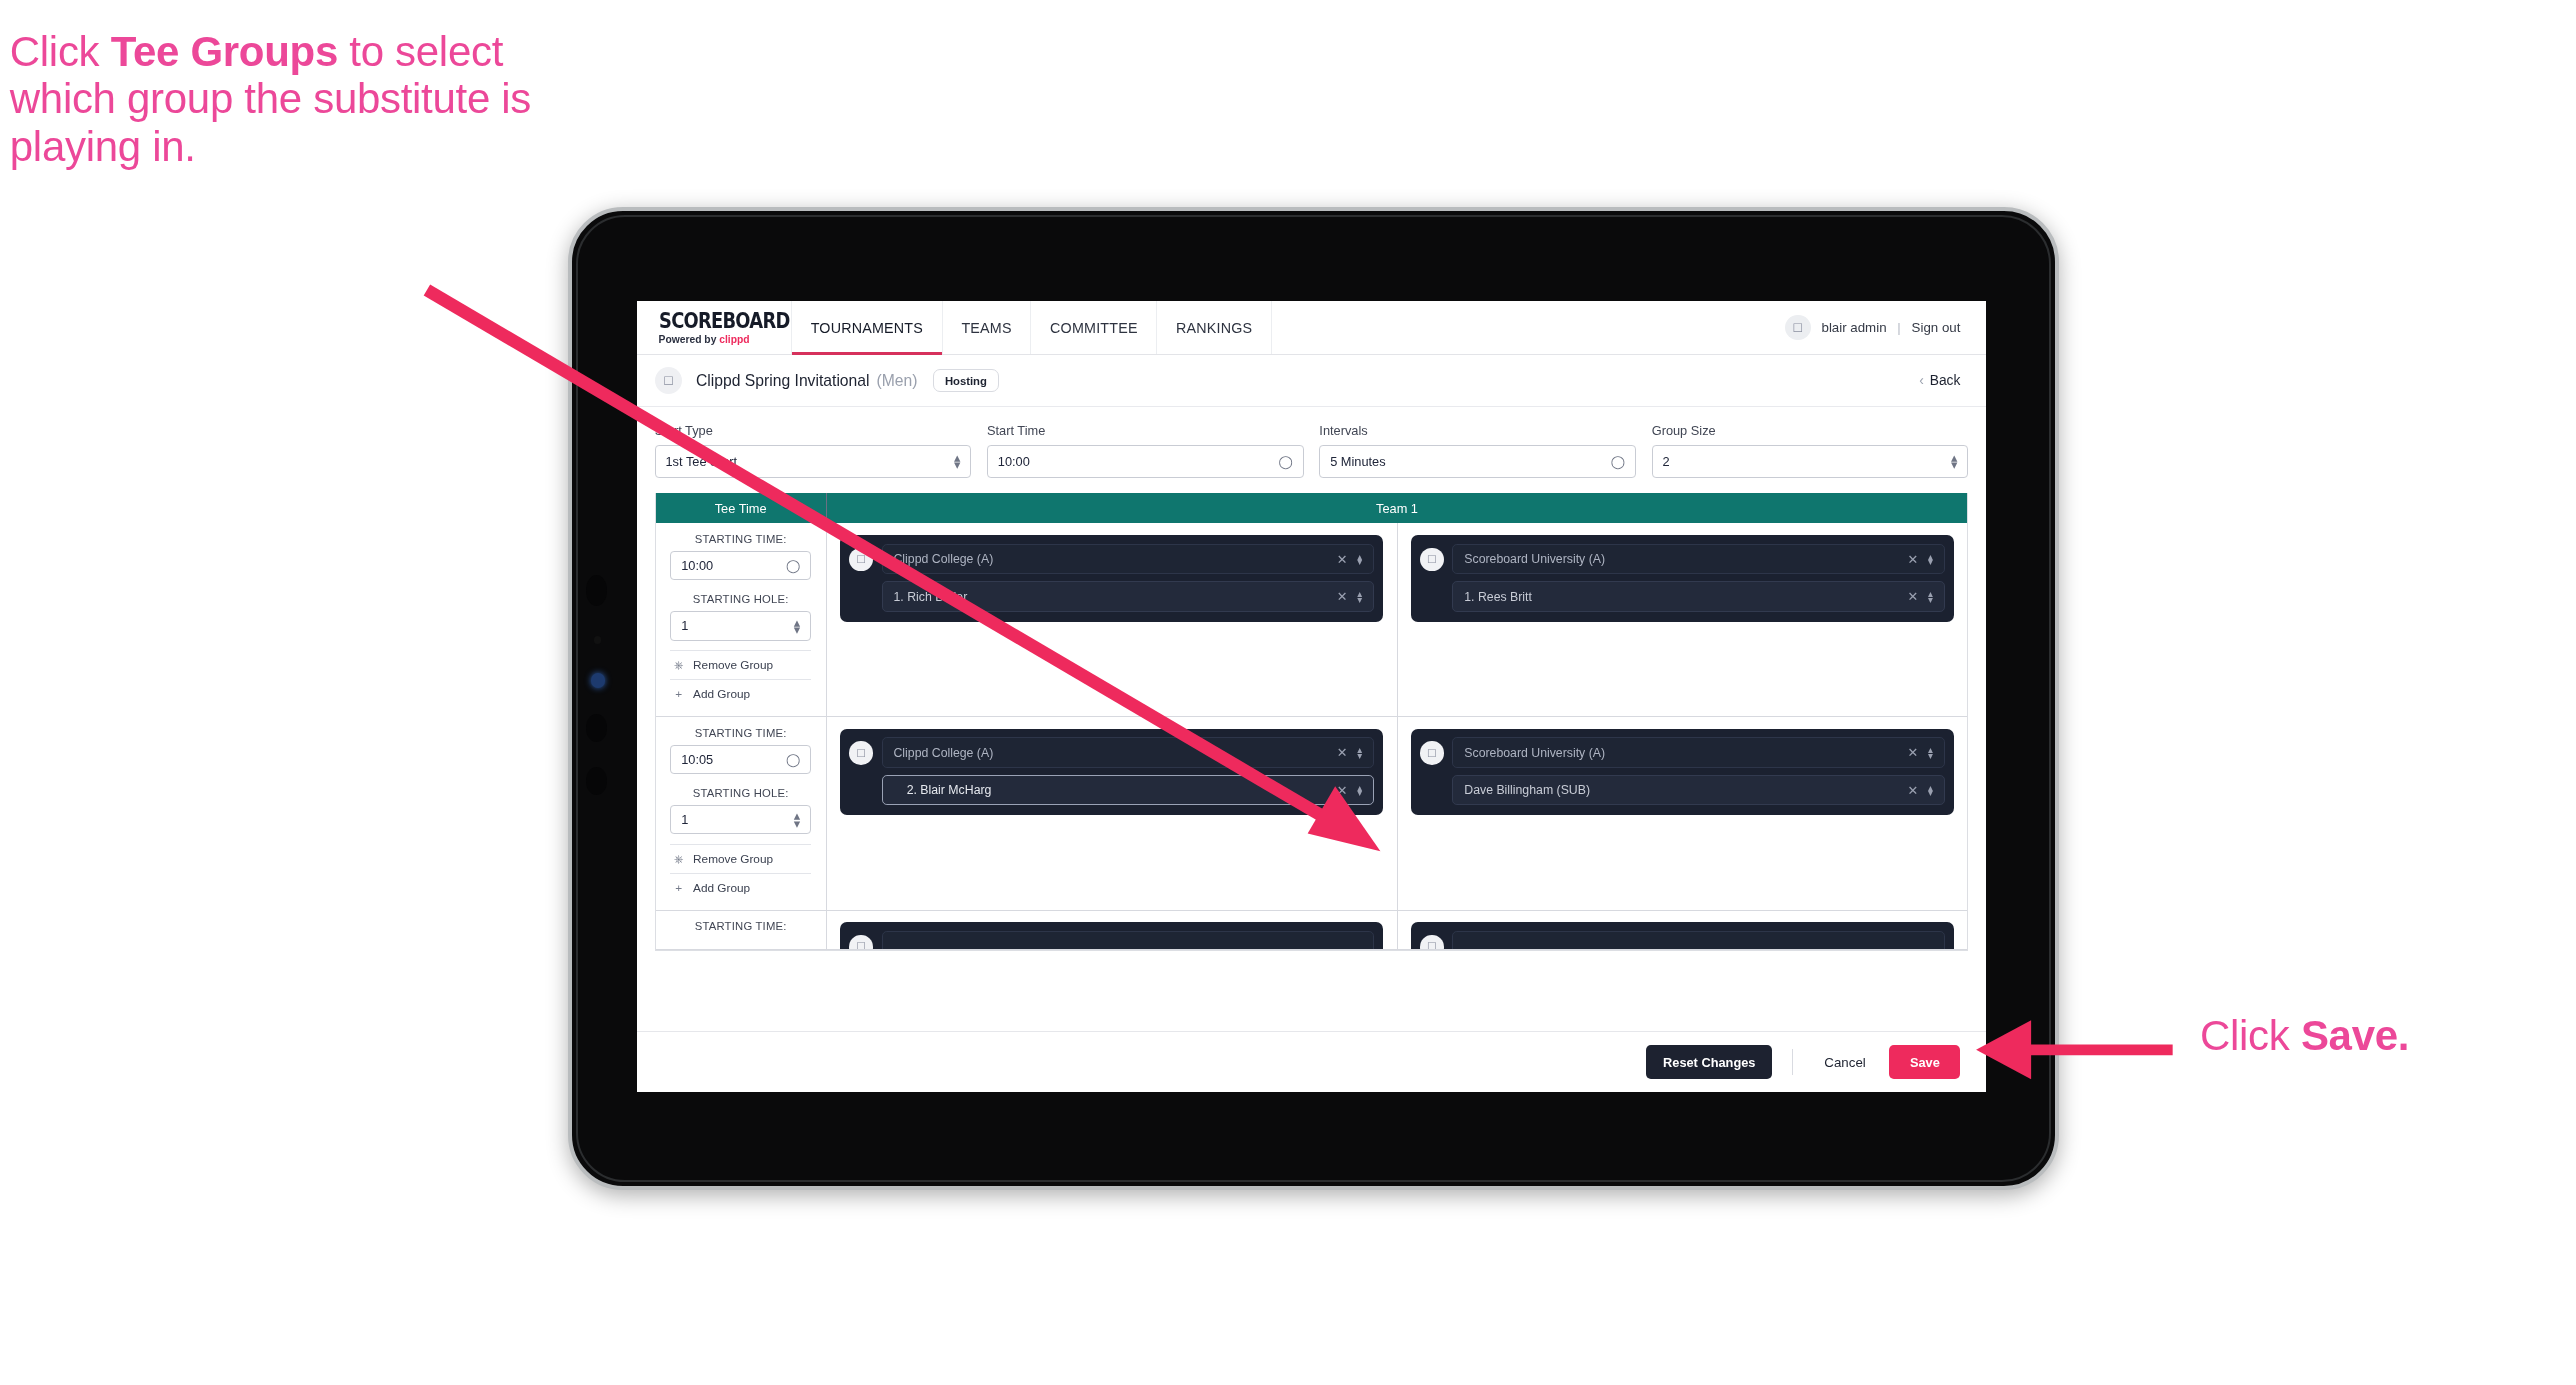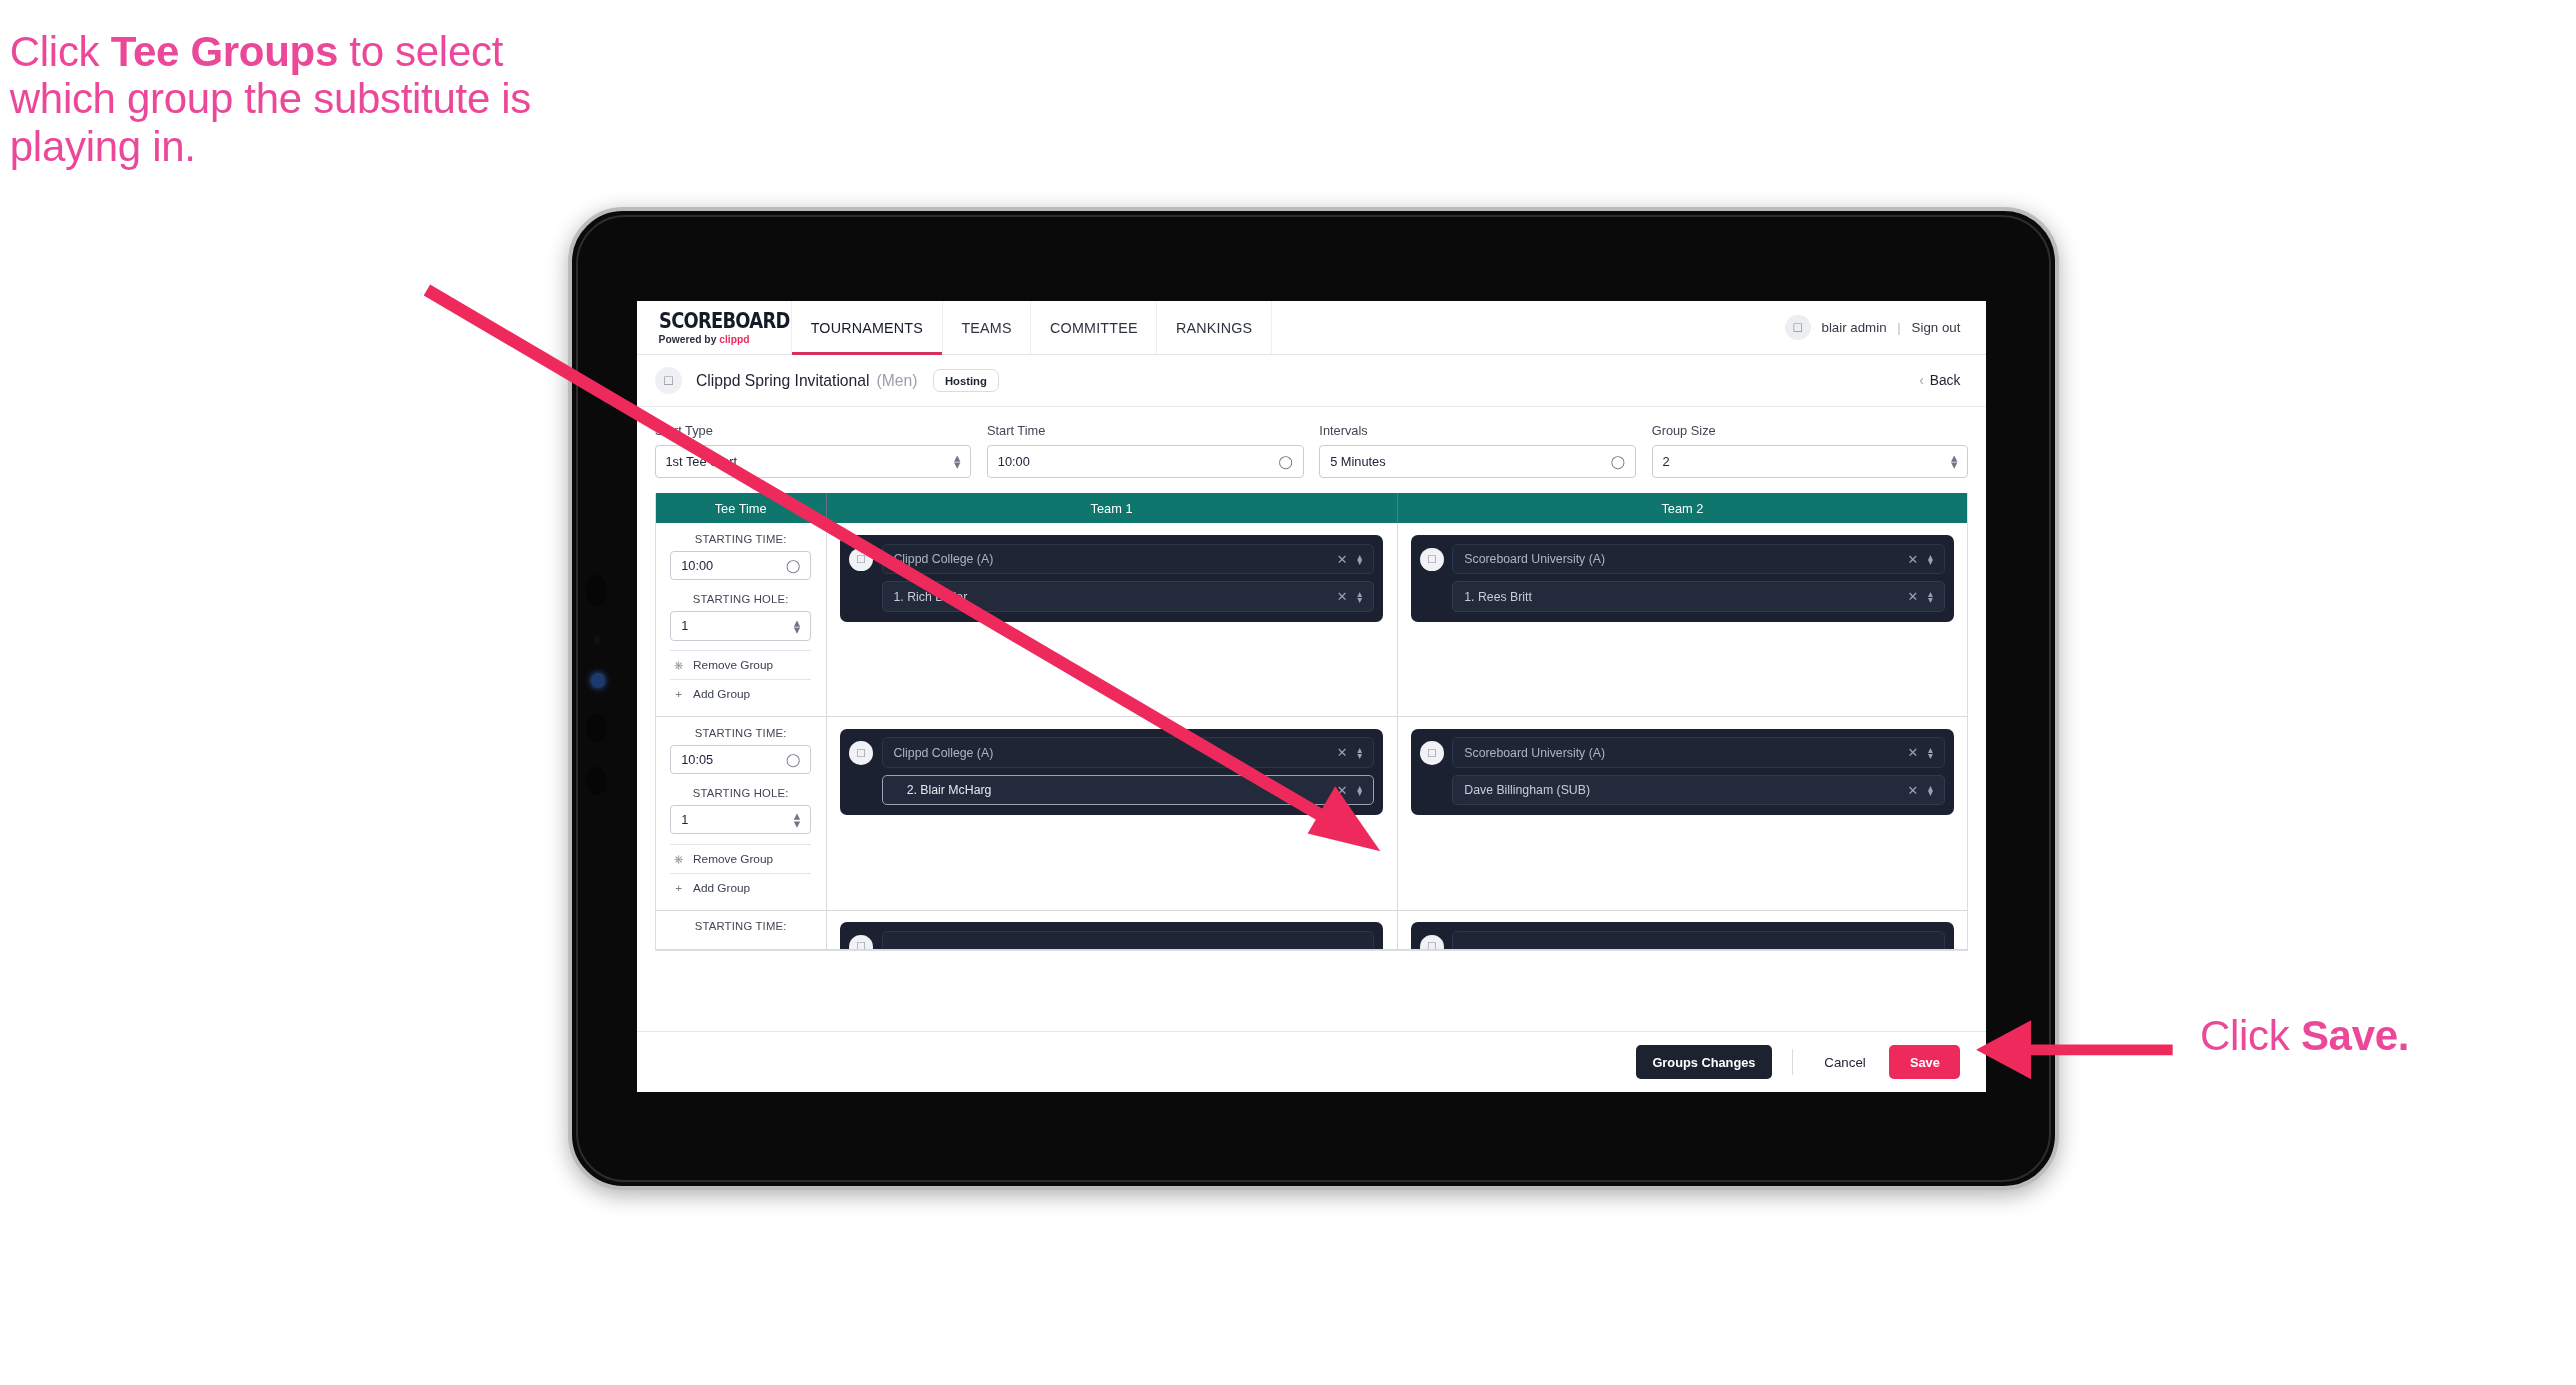--- a/index.html
+++ b/index.html
@@ -278,21 +278,20 @@
           <span class="val">2</span>
           <span class="stepper ico">▴<br>▾</span>
         </div>
       </div>
     </div>
 
     <div id="tbl">
       <div id="thead">
         <div class="th tee">Tee Time</div>
         <div class="th team">Team 1</div>
-        <div class="th team">Team 2</div>
       </div>
 
       <div class="trow">
         <div class="cell-tee">
           <div class="lbl">STARTING TIME:</div>
           <div class="ctrl">
             <span class="val">10:00</span>
             <span class="ico">◯</span>
           </div>
           <div class="gap"></div>
@@ -425,21 +424,21 @@
             <div class="badge-ic">☐</div>
             <div class="rows">
                 <div class="prow team-name"></div>
               </div>
           </div>
         </div>
       </div>
     </div>
 
     <div id="actionbar">
-      <button id="btn-reset">Groups Changes</button>
+      <button id="btn-reset">Reset Changes</button>
       <div class="divider"></div>
       <button id="btn-cancel">Cancel</button>
       <button id="btn-save">Save</button>
     </div>
   </div>
 
   <svg id="arrows" viewBox="0 0 2620 1409">
 
     <line x1="434" y1="295" x2="1370" y2="845" stroke="#ee2a5d" stroke-width="13"></line>
     <polygon points="1404,866 1330,848 1358,800" fill="#ee2a5d"></polygon>

